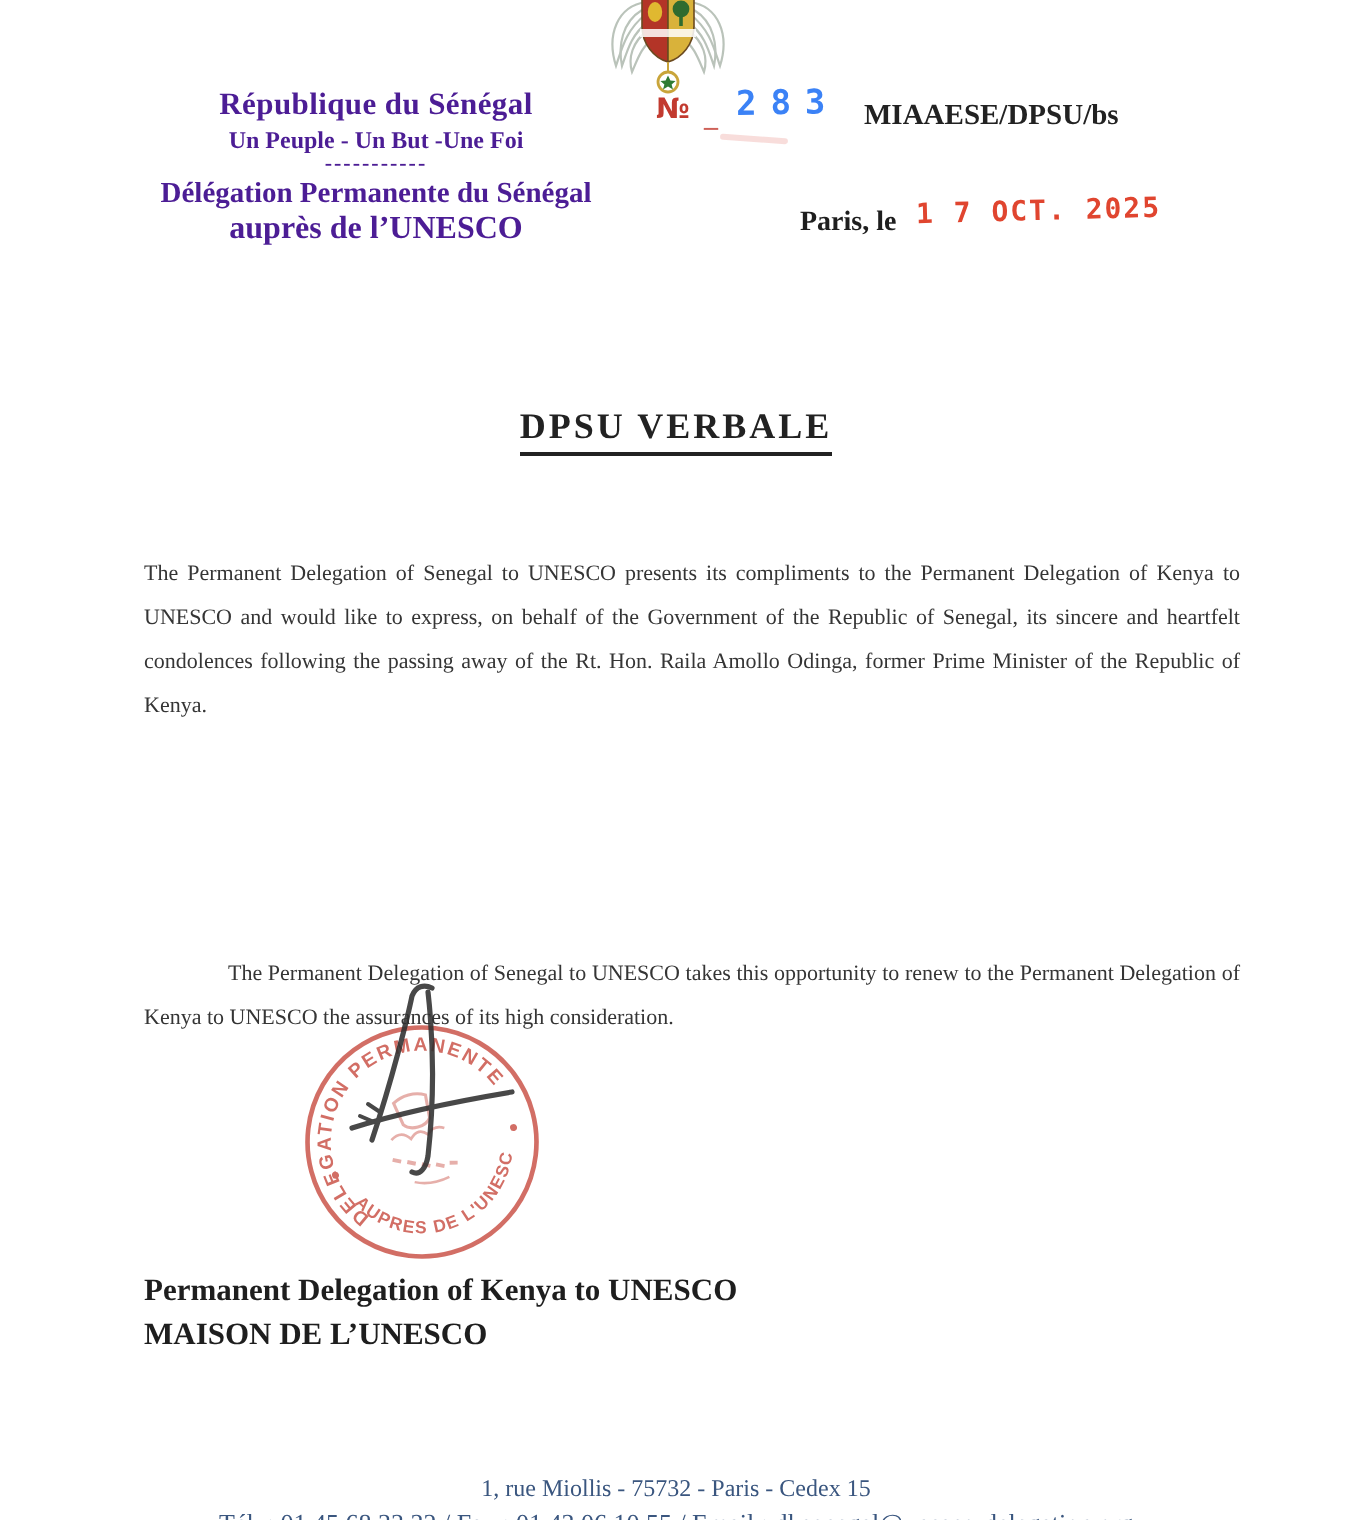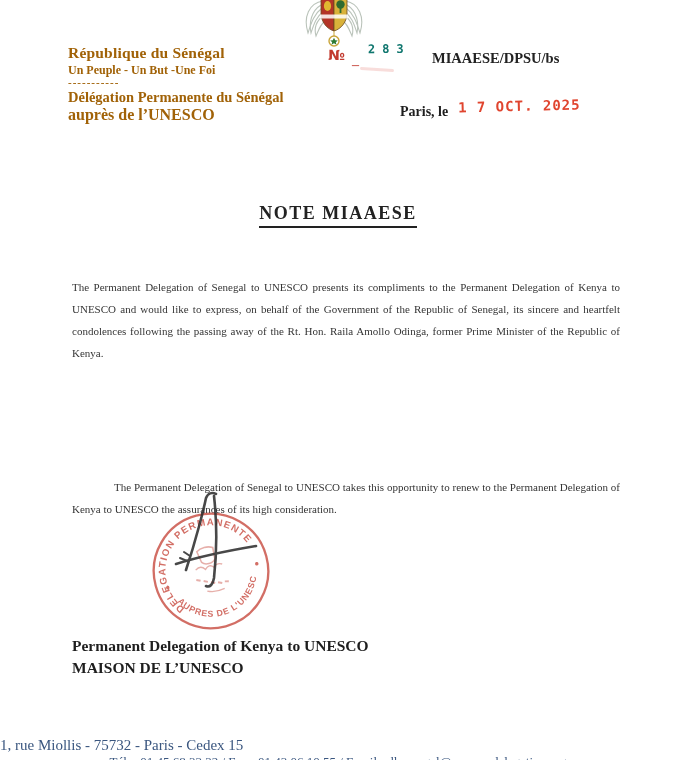--- a/index.html
+++ b/index.html
@@ -2,32 +2,32 @@
 <html><head>
 <meta charset="utf-8">
 <style>
   html,body{margin:0;padding:0;background:#e8e8e8;}
   .page{
     position:relative;width:676px;height:760px;margin:0 auto;
     background:#ffffff;overflow:hidden;
     font-family:"Liberation Serif","DejaVu Serif",serif;color:#333333;
   }
   
-  .hdr-left{position:absolute;left:68px;top:44px;width:240px;text-align:left;color:#a16207;}
+  .hdr-left{position:absolute;left:68px;top:44px;width:240px;text-align:center;color:#4c1d95;}
   .hdr-left .l1{font-size:15.5px;font-weight:bold;letter-spacing:.2px;}
   .hdr-left .l2{font-size:12px;font-weight:bold;margin-top:1px;}
   .hdr-left .sep{font-size:11px;font-weight:bold;letter-spacing:1px;line-height:9px;}
   .hdr-left .l3{font-size:14.5px;font-weight:bold;margin-top:2px;}
   .hdr-left .l4{font-size:16px;font-weight:bold;}
   .emblem{position:absolute;left:297px;top:-9px;width:74px;height:62px;}
   .no-symbol{position:absolute;left:328px;top:47px;font-family:"DejaVu Sans",sans-serif;
     font-size:14px;font-weight:bold;color:#c23a2f;}
   .no-underscore{position:absolute;left:352px;top:52px;color:#c23a2f;font-weight:bold;font-size:14px;opacity:.8;}
   .no-value{position:absolute;left:368px;top:42px;font-family:"DejaVu Sans Mono",monospace;
-    font-size:12px;font-weight:bold;color:#0f766e;letter-spacing:7px;transform:rotate(-1deg);}
+    font-size:17px;font-weight:bold;color:#3b82f6;letter-spacing:7px;transform:rotate(-1deg);}
   .no-ghost{position:absolute;left:360px;top:68px;width:34px;height:3px;background:#d6443a;opacity:.18;border-radius:2px;transform:rotate(4deg);}
   .hdr-ref{position:absolute;left:432px;top:50px;font-size:14.5px;font-weight:bold;color:#222;}
   .date-label{position:absolute;left:400px;top:104px;font-size:14px;font-weight:bold;color:#1e1e1e;}
   .date-stamp{position:absolute;left:458px;top:98px;font-family:"DejaVu Sans Mono",monospace;
     font-size:14px;font-weight:bold;color:#e0452f;letter-spacing:1px;transform:rotate(-1.5deg);}
   
   .title-wrap{position:absolute;left:0;right:0;top:203px;text-align:center;}
   .title{display:inline-block;font-size:18px;font-weight:bold;letter-spacing:1.5px;color:#222;
     border-bottom:2.5px solid #222;padding-bottom:2px;}
   
@@ -36,22 +36,22 @@
   .p1{top:276px;}
   .p2{top:407px;text-indent:42px;}
   .p3{top:476px;text-indent:42px;}
   
   .stamp{position:absolute;left:146px;top:506px;width:130px;height:130px;opacity:.82;}
   .signature{position:absolute;left:140px;top:480px;width:140px;height:125px;}
   
   .addressee{position:absolute;left:72px;top:635px;font-size:15.5px;font-weight:bold;
     color:#1e1e1e;line-height:22px;}
   
-  .footer1{position:absolute;left:0;right:0;top:737px;
-    font-size:15px;color:#3a567f;}
+  .footer1{position:absolute;left:0;right:0;top:737px;text-align:center;
+    font-size:12px;color:#3a567f;}
   .footer2{position:absolute;left:0;right:0;top:754px;text-align:center;
     font-size:13px;color:#3a567f;}
 </style>
 </head>
 <body>
 
 <div class="page">
 
   <div class="hdr-left">
     <div class="l1">République du Sénégal</div>
@@ -90,21 +90,21 @@
 
   <div class="no-symbol">№</div>
   <div class="no-underscore">_</div>
   <div class="no-value">283</div>
   <div class="no-ghost"></div>
   <div class="hdr-ref">MIAAESE/DPSU/bs</div>
   <div class="date-label">Paris, le</div>
   <div class="date-stamp">1 7 OCT. 2025</div>
 
   <div class="title-wrap">
-    <span class="title">NOTE MIAAESE</span>
+    <span class="title">DPSU VERBALE</span>
   </div>
 
   <div class="para p1">The Permanent Delegation of Senegal to UNESCO presents its compliments to the Permanent Delegation of Kenya to UNESCO and would like to express, on behalf of the Government of the Republic of Senegal, its sincere and heartfelt condolences following the passing away of the Rt. Hon. Raila Amollo Odinga, former Prime Minister of the Republic of Kenya.</div>
   <div class="para p3">The Permanent Delegation of Senegal to UNESCO takes this opportunity to renew to the Permanent Delegation of Kenya to UNESCO the assurances of its high consideration.</div>
 
   <svg class="stamp" viewBox="0 0 134 134">
     <g transform="rotate(-15 67 67)" stroke="none" fill="#c94f44">
       <circle cx="67" cy="67" r="59" fill="none" stroke="#c94f44" stroke-width="2.4"></circle>
       <defs>
         <path id="arcTop" d="M 33.8,100.2 A 47 47 0 1 1 107.7,90.5"></path>

